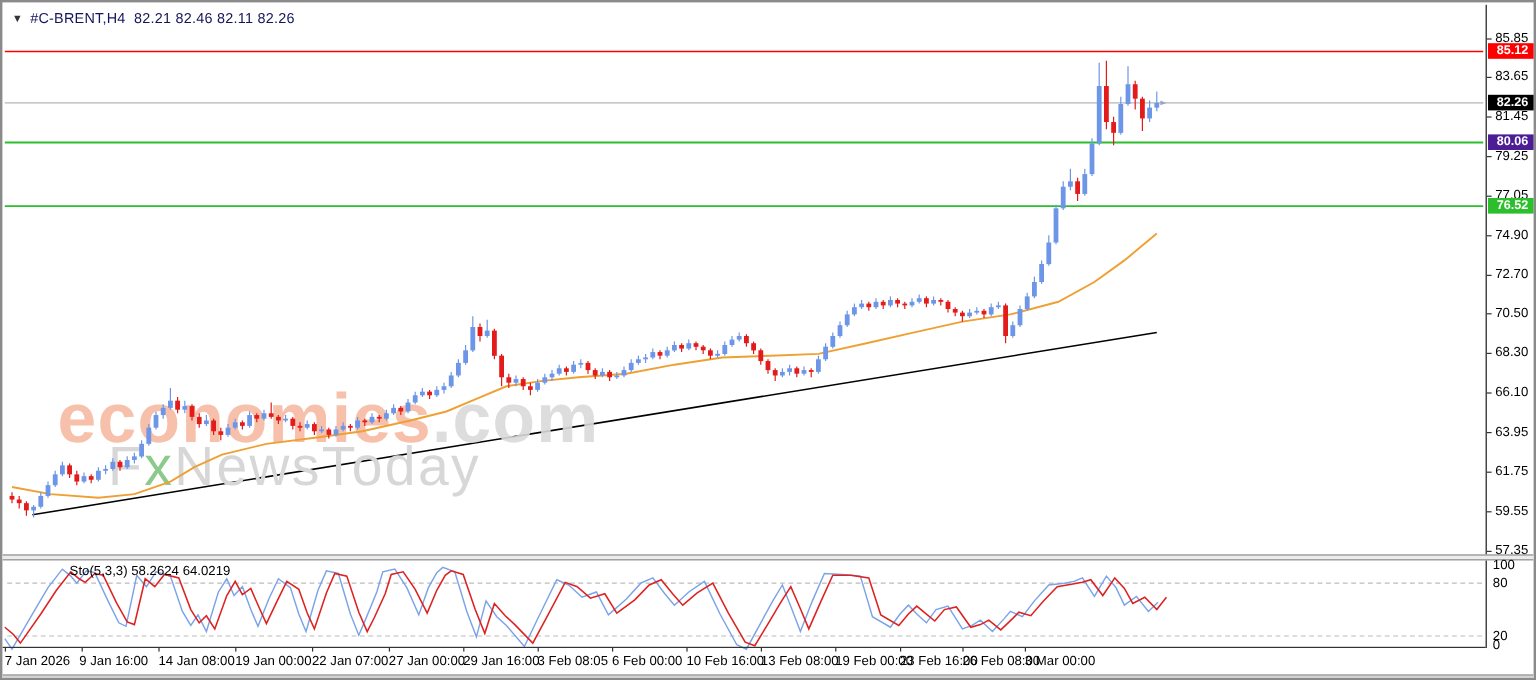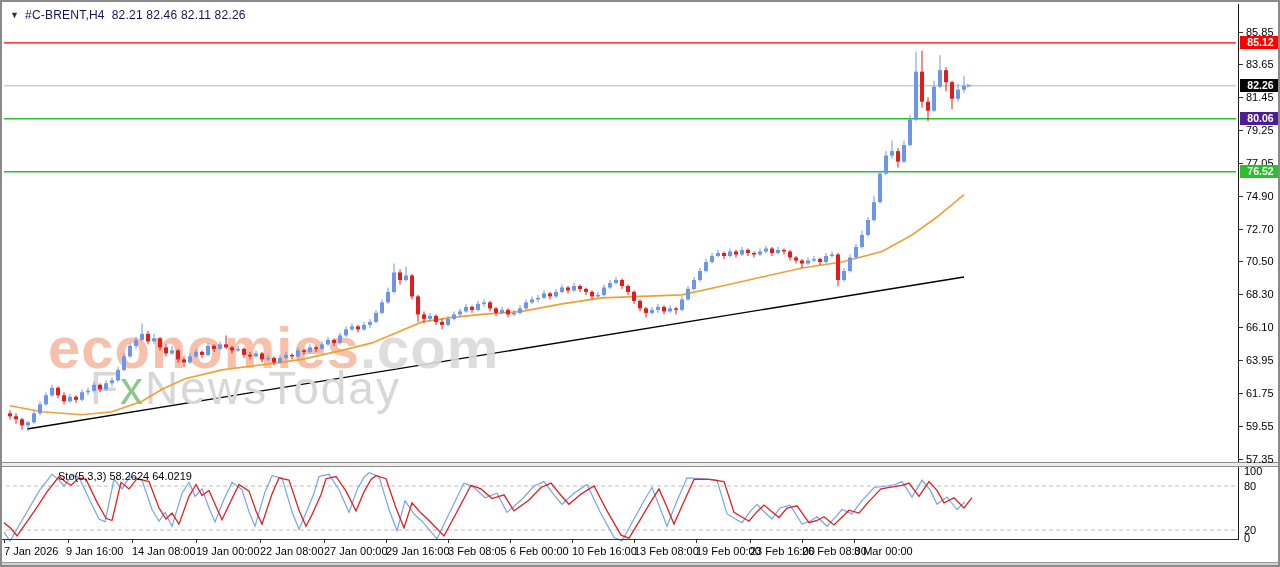--- a/index.html
+++ b/index.html
@@ -426,21 +426,21 @@
   <div id="time-axis" class="abs" style="left:0;top:0;width:1276px;height:532px;pointer-events:none;">
       <div class="ttick" style="left: 2px;"></div>
       <div class="date-label" style="left: 2px;">7 Jan 2026</div>
       <div class="ttick" style="left: 66px;"></div>
       <div class="date-label" style="left: 50px; margin-left: 14px;">9 Jan 16:00</div>
       <div class="ttick" style="left: 130px;"></div>
       <div class="date-label" style="left: 130px;">14 Jan 08:00</div>
       <div class="ttick" style="left: 194px;"></div>
       <div class="date-label" style="left: 194px;">19 Jan 00:00</div>
       <div class="ttick" style="left: 258px;"></div>
-      <div class="date-label" style="left: 258px;">22 Jan 08:00</div>
+      <div class="date-label" style="left: 258px;">22 Jan 07:00</div>
       <div class="ttick" style="left: 322px;"></div>
       <div class="date-label" style="left: 322px;">27 Jan 00:00</div>
       <div class="ttick" style="left: 384px;"></div>
       <div class="date-label" style="left: 384px;">29 Jan 16:00</div>
       <div class="ttick" style="left: 446px;"></div>
       <div class="date-label" style="left: 446px;">3 Feb 08:05</div>
       <div class="ttick" style="left: 508px;"></div>
       <div class="date-label" style="left: 508px;">6 Feb 00:00</div>
       <div class="ttick" style="left: 570px;"></div>
       <div class="date-label" style="left: 570px;">10 Feb 16:00</div>

